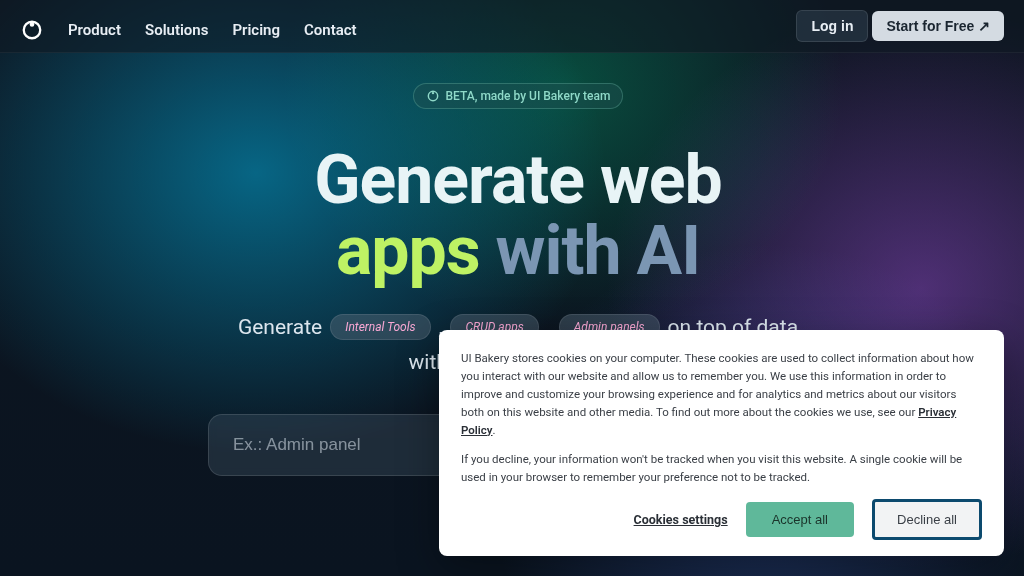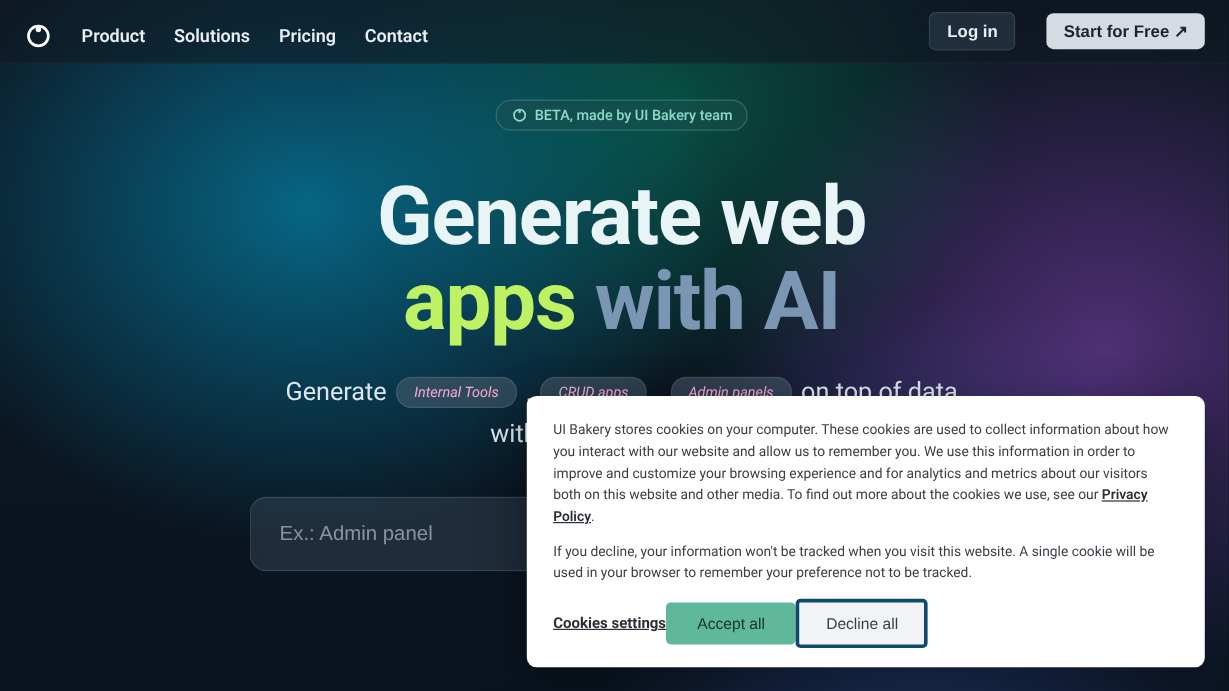--- a/index.html
+++ b/index.html
@@ -37,21 +37,21 @@
     width: 24px; height: 24px;
     display: flex; align-items: center; justify-content: center;
   }
   .logo svg { width: 22px; height: 22px; }
   .nav-link {
     color: #e8eef4;
     font-size: 15px;
     font-weight: 600;
     cursor: pointer;
   }
-  .nav-right { display: flex; align-items: center; gap: 26px; padding-left: 47px; }
+  .nav-right { display: flex; align-items: center; gap: 4px; padding-left: 47px; }
   .btn-login {
     background: rgba(40, 55, 70, 0.7);
     color: #e8eef4;
     border: 1px solid rgba(255,255,255,0.1);
     padding: 7px 14px;
     border-radius: 6px;
     font-size: 14px;
     font-weight: 600;
     cursor: pointer;
   }
@@ -167,21 +167,22 @@
     margin-bottom: 12px;
   }
   .cookie-text a {
     color: #2a2f36;
     text-decoration: underline;
     font-weight: 600;
   }
   .cookie-actions {
     display: flex;
     align-items: center;
-    justify-content: flex-start;
+    justify-content: flex-end;
+    gap: 18px;
     margin-top: 8px;
   }
   .cookies-settings {
     font-size: 12.5px;
     font-weight: 700;
     text-decoration: underline;
     color: #2a2f36;
     cursor: pointer;
   }
   .btn-accept {

